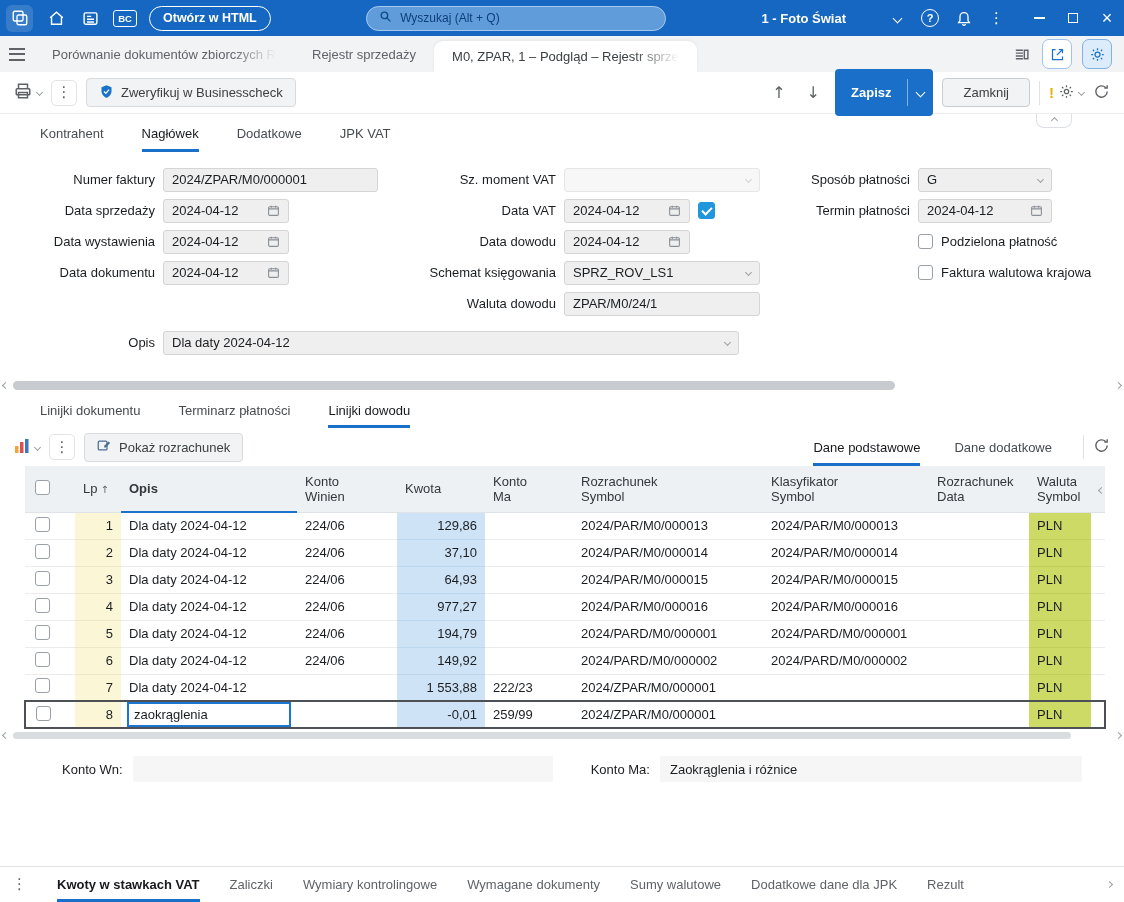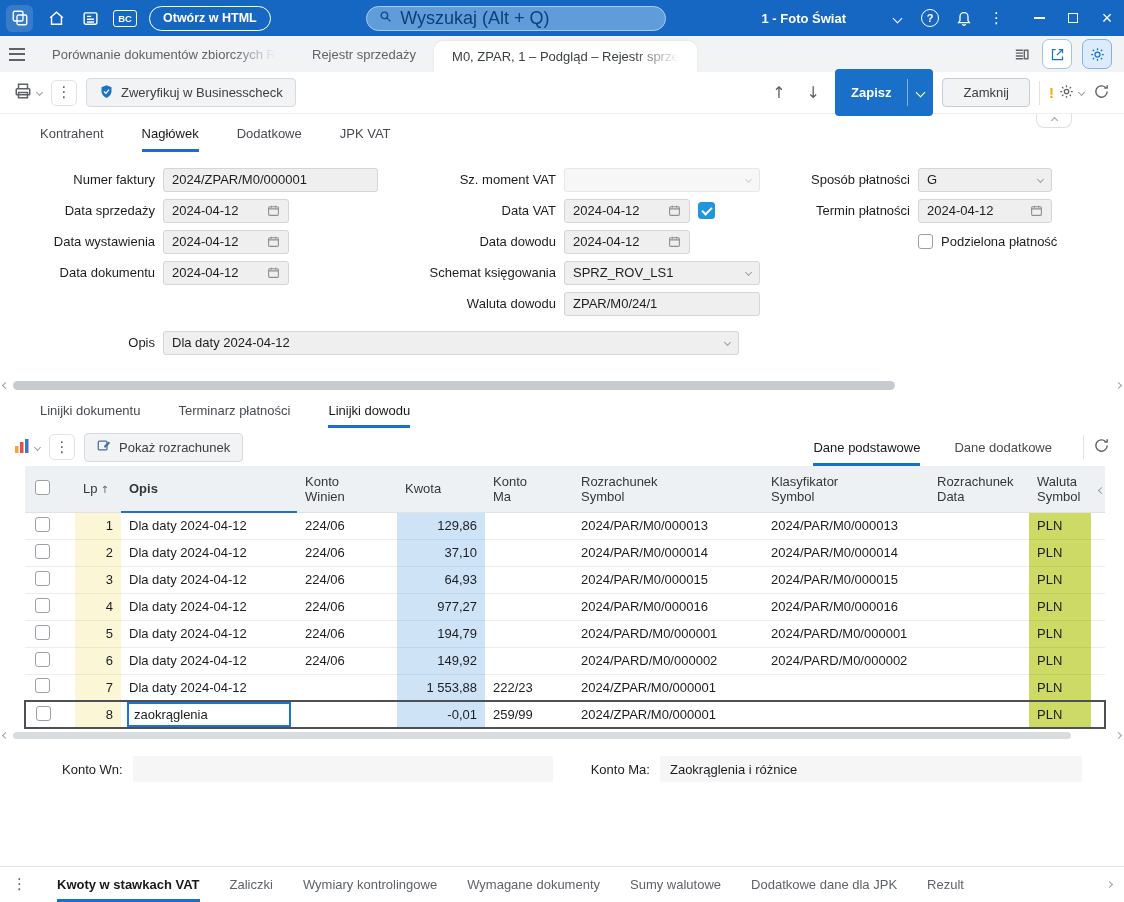--- a/index.html
+++ b/index.html
@@ -23,21 +23,21 @@
 
 
 .titlebar{height:36px;flex:0 0 36px;background:#1667c1;display:flex;align-items:center;padding-left:6px;color:#fff}
 .tb-left{display:flex;align-items:center;gap:12px}
 .tb-logo{width:27px;height:27px;border-radius:6px;background:rgba(255,255,255,.14);display:flex;align-items:center;justify-content:center}
 .tb-ico{display:flex;align-items:center;justify-content:center;width:22px;height:22px}
 .bc-badge{min-width:24px;height:17px;border:1.5px solid #fff;border-radius:3px;font-size:9.5px;font-weight:700;display:flex;align-items:center;justify-content:center;padding:0 3px}
 .open-html{height:25px;padding:0 13px;background:transparent;border:1.5px solid #fff;border-radius:13px;color:#fff;font-size:12.5px;font-weight:700;font-family:inherit}
 .tb-center{flex:1;display:flex;justify-content:center}
 .searchbox{width:300px;height:25px;background:#5f9cd9;border:1px solid #a8c9ec;border-radius:13px;display:flex;align-items:center;gap:8px;padding:0 12px;color:#0e3f79}
-.search-ph{font-size:18px}
+.search-ph{font-size:12px}
 .tb-right{display:flex;align-items:center;gap:14px}
 .company{display:flex;align-items:center;gap:48px;font-weight:600;font-size:13px;padding-right:6px}
 .help-circle{width:18px;height:18px;border:1.5px solid #fff;border-radius:50%;display:flex;align-items:center;justify-content:center;font-size:11px;font-weight:700}
 .win-controls{display:flex;align-items:center;height:36px;margin-left:4px}
 .wc{width:34px;height:36px;display:flex;align-items:center;justify-content:center}
 .wc-min-bar{width:11px;height:1.6px;background:#fff}
 .wc-max-box{width:10px;height:10px;border:1.6px solid #fff}
 .wc-close{font-size:18px;color:#fff;line-height:1}
 
 
@@ -412,20 +412,25 @@
                 <rect x="3" y="5" width="18" height="16" rx="2"></rect>
                 <path d="M3 9h18M8 3v4M16 3v4"></path>
               </svg>
             </span>
         </div>
       </div>
       <div class="frow">
         <span class="lw3"></span>
         <span class="cb after-cb"></span>
         <span class="cblabel">Podzielona płatność</span>
+      </div>
+      <div class="frow">
+        <span class="lw3"></span>
+        <span class="cb after-cb"></span>
+        <span class="cblabel">Faktura walutowa krajowa</span>
       </div>
     </div>
 
     <div class="frow opisrow">
       <label class="flabel lw1">Opis</label>
       <div class="inp w576">
           <span class="val">Dla daty 2024-04-12</span>
         <span class="tail">
             <i class="chev d sm"></i>
           </span>

